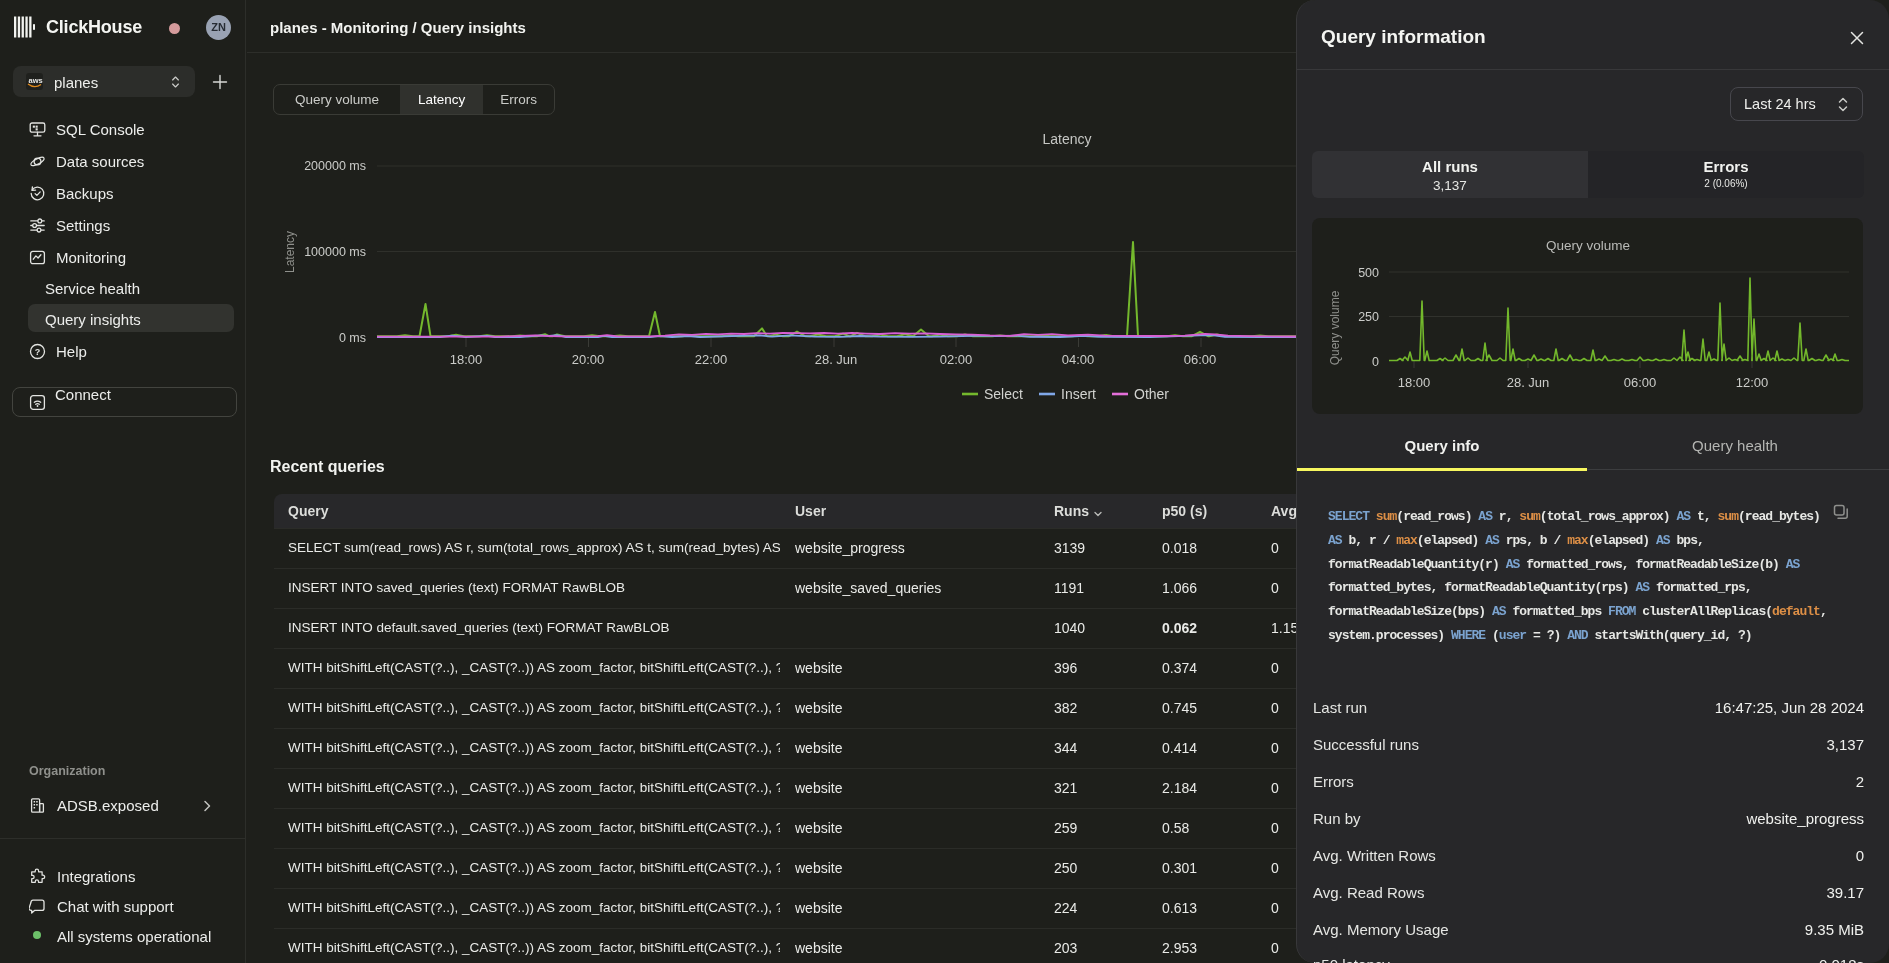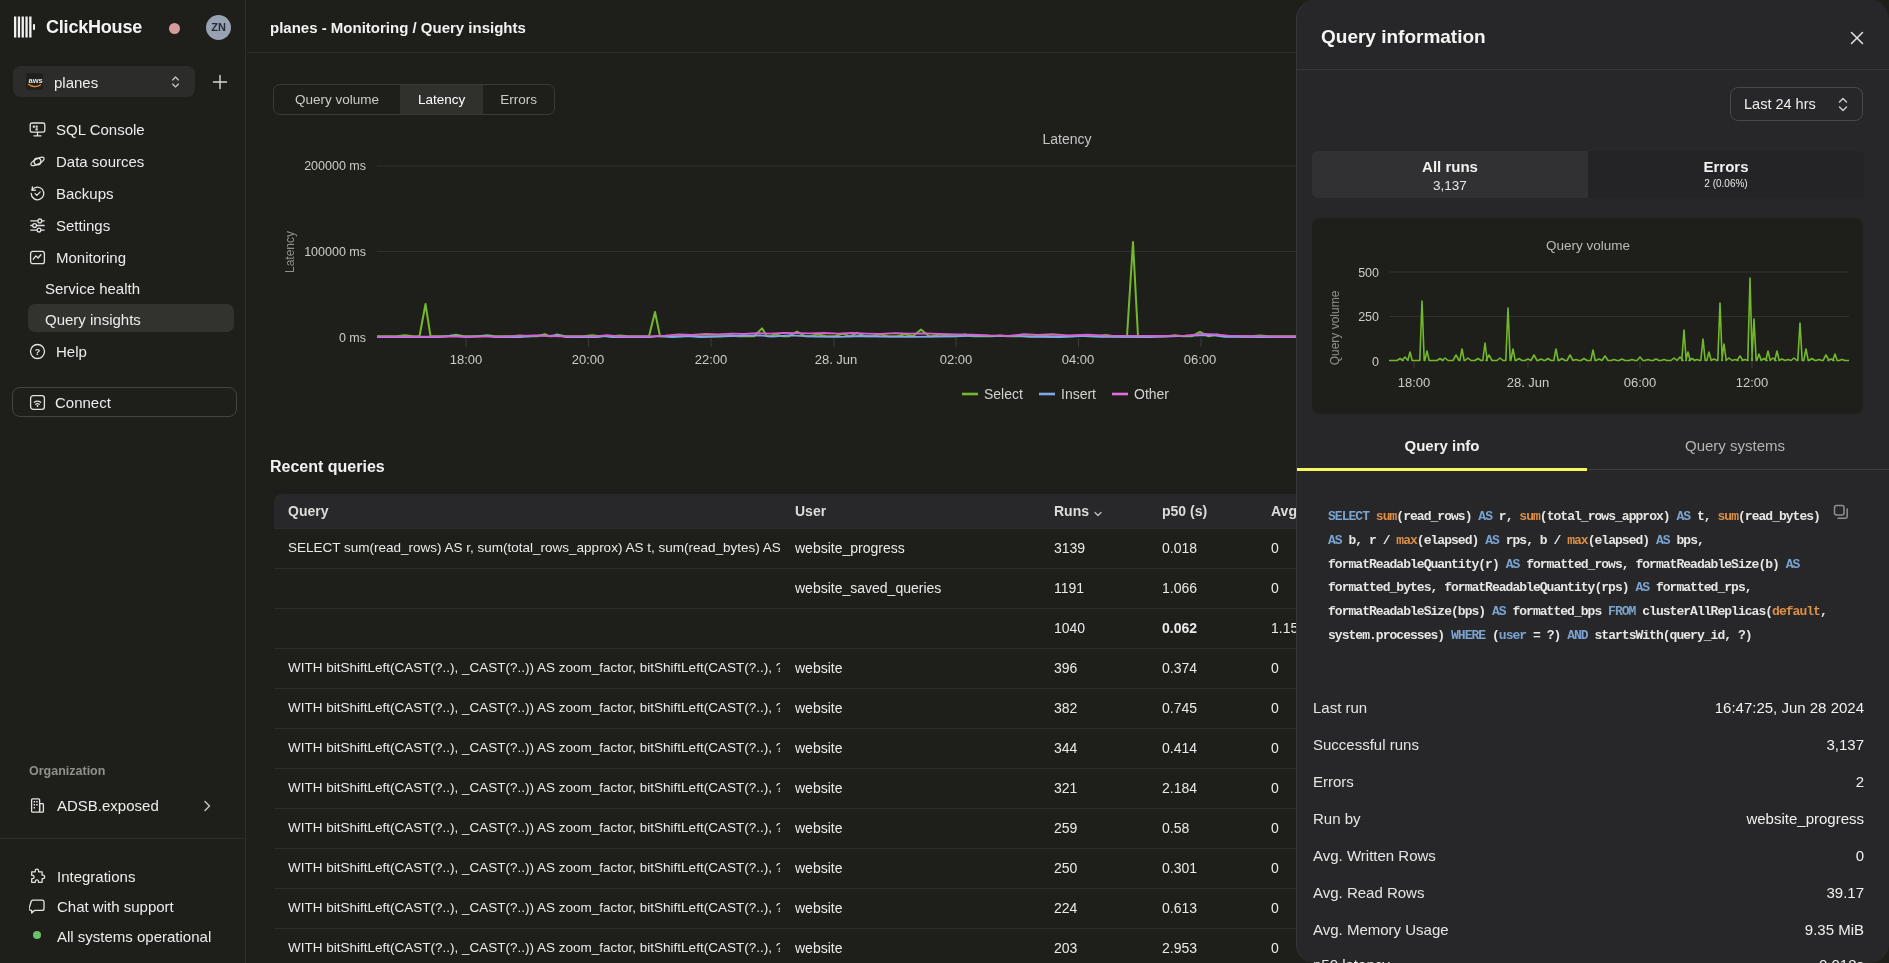--- a/index.html
+++ b/index.html
@@ -93,21 +93,21 @@
   </svg>
   <div class="abs nav-txt" style="left:56px;top:343px;">Help</div>
 
   <div class="abs" style="left:12px;top:387px;width:225px;height:30px;border:1px solid #43443f;border-radius:8px;"></div>
   <svg class="abs" style="left:29px;top:394px;" width="17" height="17" viewBox="0 0 17 17">
     <rect x="1.6" y="1.6" width="13.8" height="13.8" rx="2.6" stroke="#e3e4e1" stroke-width="1.3" fill="none"></rect>
     <path d="M5.3 8.3 Q8.5 5.8 11.7 8.3" stroke="#e3e4e1" stroke-width="1.2" fill="none" stroke-linecap="round"></path>
     <path d="M6.7 10.3 Q8.5 9 10.3 10.3" stroke="#e3e4e1" stroke-width="1.2" fill="none" stroke-linecap="round"></path>
     <circle cx="8.5" cy="12" r="0.9" fill="#e3e4e1"></circle>
   </svg>
-  <div class="abs nav-txt" style="left:55px;top:394px;">Connect</div>
+  <div class="abs nav-txt" style="left:55px;top:386px;">Connect</div>
 
   <div class="abs" style="left:29px;top:764px;font-size:12.5px;font-weight:700;color:#8f908c;">Organization</div>
   <svg class="abs" style="left:29px;top:797px;" width="17" height="17" viewBox="0 0 17 17">
     <rect x="2.6" y="1.8" width="8" height="13.4" rx="1" stroke="#e3e4e1" stroke-width="1.3" fill="none"></rect>
     <rect x="10.6" y="6.6" width="3.8" height="8.6" rx="0.8" stroke="#e3e4e1" stroke-width="1.3" fill="none"></rect>
     <g fill="#e3e4e1">
         <rect x="4.6" y="4" width="1.5" height="1.5"></rect>
         <rect x="7.2" y="4" width="1.5" height="1.5"></rect>
         <rect x="4.6" y="7" width="1.5" height="1.5"></rect>
         <rect x="7.2" y="7" width="1.5" height="1.5"></rect>
@@ -203,25 +203,27 @@
     </svg>
   <div class="abs" style="left:888px;top:9px;font-weight:700;color:#dcddda;">p50 (s)</div>
   <div class="abs" style="left:997px;top:9px;font-weight:700;color:#dcddda;">Avg. memory</div>
   <div class="abs" style="left:0;top:34px;width:100%;height:1px;background:#2b2c28;"></div>
   <div class="abs" style="overflow:hidden;width:492px;font-size:13.5px;left:14px;top:46px;white-space:nowrap;">SELECT sum(read_rows) AS r, sum(total_rows_approx) AS t, sum(read_bytes) AS ...</div>
   <div class="abs" style="left:521px;top:46px;">website_progress</div>
   <div class="abs" style="left:780px;top:46px;">3139</div>
   <div class="abs" style="left:888px;top:46px;">0.018</div>
   <div class="abs" style="left:997px;top:46px;">0</div>
   <div class="abs" style="left:0;top:74px;width:100%;height:1px;background:#2b2c28;"></div>
+  <div class="abs" style="overflow:hidden;width:492px;font-size:13.5px;left:14px;top:86px;white-space:nowrap;">INSERT INTO saved_queries (text) FORMAT RawBLOB</div>
   <div class="abs" style="left:521px;top:86px;">website_saved_queries</div>
   <div class="abs" style="left:780px;top:86px;">1191</div>
   <div class="abs" style="left:888px;top:86px;">1.066</div>
   <div class="abs" style="left:997px;top:86px;">0</div>
   <div class="abs" style="left:0;top:114px;width:100%;height:1px;background:#2b2c28;"></div>
+  <div class="abs" style="overflow:hidden;width:492px;font-size:13.5px;left:14px;top:126px;white-space:nowrap;">INSERT INTO default.saved_queries (text) FORMAT RawBLOB</div>
   <div class="abs" style="left:780px;top:126px;">1040</div>
   <div class="abs" style="left:888px;top:126px;font-weight:bold;">0.062</div>
   <div class="abs" style="left:997px;top:126px;">1.15</div>
   <div class="abs" style="left:0;top:154px;width:100%;height:1px;background:#2b2c28;"></div>
   <div class="abs" style="overflow:hidden;width:492px;font-size:13.5px;left:14px;top:166px;white-space:nowrap;">WITH bitShiftLeft(CAST(?..), _CAST(?..)) AS zoom_factor, bitShiftLeft(CAST(?..), ? ...</div>
   <div class="abs" style="left:521px;top:166px;">website</div>
   <div class="abs" style="left:780px;top:166px;">396</div>
   <div class="abs" style="left:888px;top:166px;">0.374</div>
   <div class="abs" style="left:997px;top:166px;">0</div>
   <div class="abs" style="left:0;top:194px;width:100%;height:1px;background:#2b2c28;"></div>
@@ -312,21 +314,21 @@
         <text x="102" y="169">18:00</text>
           <text x="216" y="169">28. Jun</text>
           <text x="328" y="169">06:00</text>
           <text x="440" y="169">12:00</text>
       </g>
       <polyline fill="none" stroke="#73b82c" stroke-width="1.6" stroke-linejoin="round" points="77.0,142.5 85.0,142.5 88.0,140.5 91.0,142.5 90.0,142.5 93.0,139 96.0,142.5 95.8,142.5 98.0,134 100.2,142.5 107.8,142.5 110.0,83 112.2,142.5 112.8,142.5 115.0,133 117.2,142.5 125.0,142.5 128.0,140.5 131.0,142.5 130.0,142.5 133.0,140 136.0,142.5 141.0,142.5 144.0,137 147.0,142.5 147.8,142.5 150.0,131 152.2,142.5 153.0,142.5 156.0,140 159.0,142.5 163.0,142.5 166.0,140.5 169.0,142.5 170.8,142.5 173.0,125 175.2,142.5 174.0,142.5 177.0,137 180.0,142.5 185.0,142.5 188.0,140 191.0,142.5 193.8,142.5 196.0,90 198.2,142.5 198.8,142.5 201.0,131 203.2,142.5 204.0,142.5 207.0,140.5 210.0,142.5 213.0,142.5 216.0,141 219.0,142.5 219.0,142.5 222.0,137 225.0,142.5 226.0,142.5 229.0,141 232.0,142.5 233.0,142.5 236.0,140.5 239.0,142.5 241.8,142.5 244.0,131 246.2,142.5 247.0,142.5 250.0,140.5 253.0,142.5 255.0,142.5 258.0,137 261.0,142.5 261.0,142.5 264.0,141.5 267.0,142.5 269.0,142.5 272.0,140.5 275.0,142.5 278.8,142.5 281.0,132 283.2,142.5 284.0,142.5 287.0,141 290.0,142.5 290.0,142.5 293.0,138 296.0,142.5 299.0,142.5 302.0,141.5 305.0,142.5 307.0,142.5 310.0,141 313.0,142.5 317.0,142.5 320.0,141.5 323.0,142.5 325.0,142.5 328.0,139 331.0,142.5 333.0,142.5 336.0,141.5 339.0,142.5 341.0,142.5 344.0,141 347.0,142.5 349.0,142.5 352.0,141.5 355.0,142.5 359.0,142.5 362.0,140 365.0,142.5 365.0,142.5 368.0,139 371.0,142.5 369.8,142.5 372.0,112 374.2,142.5 373.8,142.5 376.0,134 378.2,142.5 377.0,142.5 380.0,140.5 383.0,142.5 382.0,142.5 385.0,141.5 388.0,142.5 388.8,142.5 391.0,121 393.2,142.5 394.8,142.5 397.0,134 399.2,142.5 399.0,142.5 402.0,141 405.0,142.5 405.8,142.5 408.0,85 410.2,142.5 409.8,142.5 412.0,126 414.2,142.5 414.0,142.5 417.0,140 420.0,142.5 420.0,142.5 423.0,141.5 426.0,142.5 425.0,142.5 428.0,138 431.0,142.5 430.0,142.5 433.0,141.5 436.0,142.5 435.8,142.5 438.0,60 440.2,142.5 439.8,142.5 442.0,101 444.2,142.5 444.8,142.5 447.0,136 449.2,142.5 449.0,142.5 452.0,140.5 455.0,142.5 453.8,142.5 456.0,133 458.2,142.5 458.0,142.5 461.0,140 464.0,142.5 462.8,142.5 465.0,133 467.2,142.5 467.0,142.5 470.0,141 473.0,142.5 473.0,142.5 476.0,141.5 479.0,142.5 479.0,142.5 482.0,140 485.0,142.5 485.8,142.5 488.0,105 490.2,142.5 491.8,142.5 494.0,131 496.2,142.5 497.0,142.5 500.0,140.5 503.0,142.5 504.0,142.5 507.0,141.5 510.0,142.5 511.0,142.5 514.0,137 517.0,142.5 516.0,142.5 519.0,141 522.0,142.5 520.8,142.5 523.0,136 525.2,142.5 527.0,142.5 530.0,141.5 533.0,142.5 537.0,142.5"></polyline>
     </svg>
   </div>
 
   <div class="abs" style="left:0;top:437px;width:290px;text-align:center;font-size:15px;font-weight:700;color:#f1f2ef;">Query info</div>
-  <div class="abs" style="left:293px;top:437px;width:290px;text-align:center;font-size:15px;color:#b4b5b2;">Query systems</div>
+  <div class="abs" style="left:293px;top:437px;width:290px;text-align:center;font-size:15px;color:#b4b5b2;">Query health</div>
   <div class="abs" style="left:0;top:468px;width:290px;height:3px;background:#f7f75f;"></div>
   <div class="abs" style="left:290px;top:469px;width:303px;height:1px;background:#3c3d3f;"></div>
 
   <div class="abs" style="left:31px;top:505px;width:520px;font-family:'Liberation Mono',monospace;font-size:13px;font-weight:700;letter-spacing:-0.97px;line-height:23.8px;color:#e6e7e4;white-space:pre;"><span style="color:#7ba3cf">SELECT</span> <span style="color:#dd8f46">sum</span>(read_rows) <span style="color:#7ba3cf">AS</span> r, <span style="color:#dd8f46">sum</span>(total_rows_approx) <span style="color:#7ba3cf">AS</span> t, <span style="color:#dd8f46">sum</span>(read_bytes)
 <span style="color:#7ba3cf">AS</span> b, r / <span style="color:#dd8f46">max</span>(elapsed) <span style="color:#7ba3cf">AS</span> rps, b / <span style="color:#dd8f46">max</span>(elapsed) <span style="color:#7ba3cf">AS</span> bps,
 formatReadableQuantity(r) <span style="color:#7ba3cf">AS</span> formatted_rows, formatReadableSize(b) <span style="color:#7ba3cf">AS</span>
 formatted_bytes, formatReadableQuantity(rps) <span style="color:#7ba3cf">AS</span> formatted_rps,
 formatReadableSize(bps) <span style="color:#7ba3cf">AS</span> formatted_bps <span style="color:#7ba3cf">FROM</span> clusterAllReplicas(<span style="color:#dd8f46">default</span>,
 system.processes) <span style="color:#7ba3cf">WHERE</span> (<span style="color:#7ba3cf">user</span> = ?) <span style="color:#7ba3cf">AND</span> startsWith(query_id, ?)</div>
   <svg class="abs" style="left:536px;top:504px;" width="16" height="16" viewBox="0 0 16 16">

